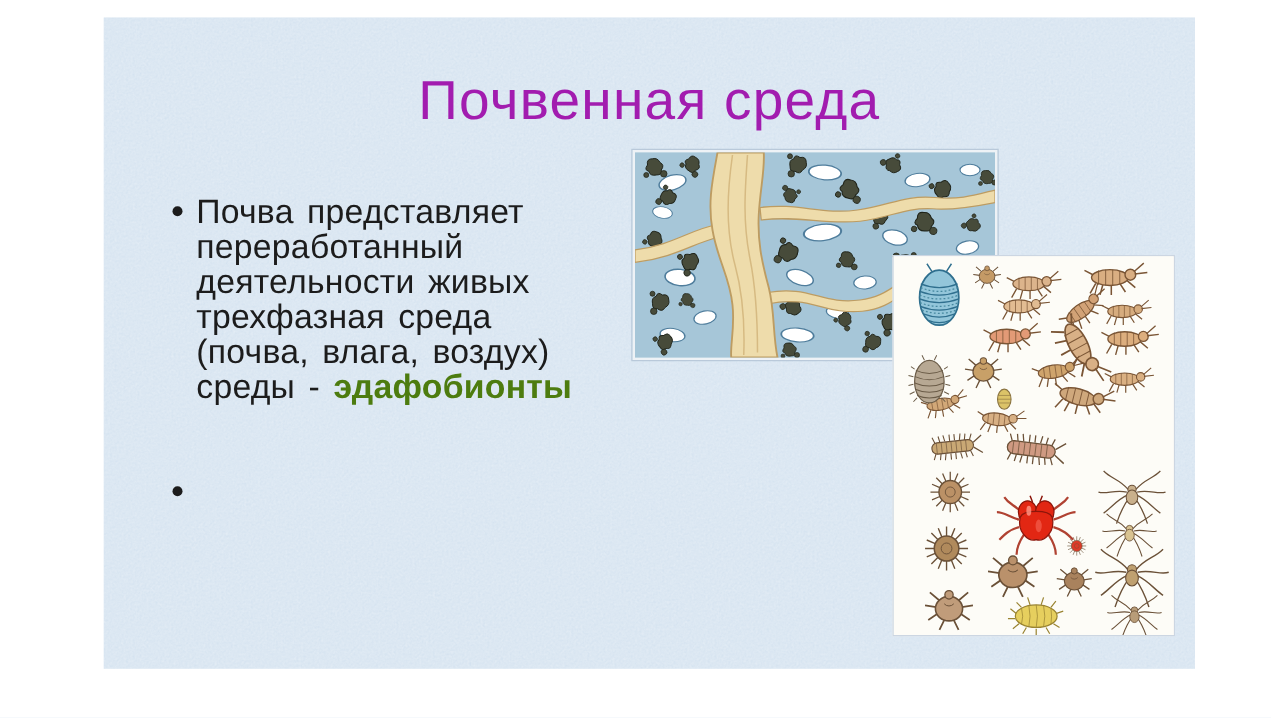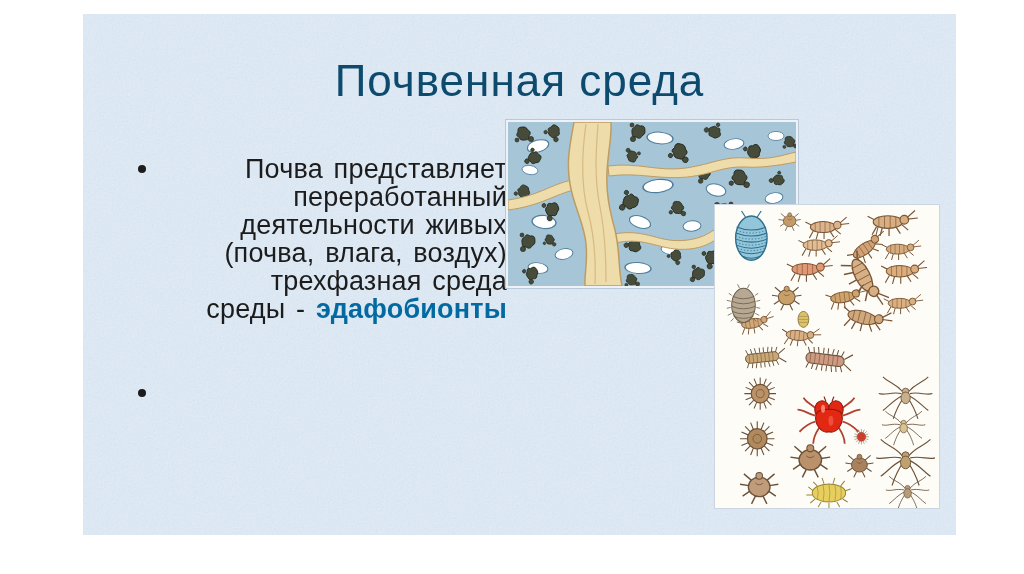--- a/index.html
+++ b/index.html
@@ -1,25 +1,25 @@
 <!DOCTYPE html>
 <html><head>
 <meta charset="utf-8">
 <style>
   html,body{margin:0;padding:0;background:#ffffff;}
   .page{position:relative;width:1024px;height:574px;background:#ffffff;overflow:hidden;
         font-family:"Liberation Sans",sans-serif;}
   .slide{position:absolute;left:83px;top:14px;width:873px;height:521px;background:#cfdfee;}
   .noise{position:absolute;left:0;top:0;width:100%;height:100%;pointer-events:none;}
   .title{position:absolute;left:0;right:0;top:42px;text-align:center;
-         font-size:44px;font-weight:400;color:#0c4a6e;letter-spacing:1px;white-space:nowrap;}
+         font-size:44px;font-weight:400;color:#a21caf;letter-spacing:1px;white-space:nowrap;}
   .text-block{position:absolute;left:74px;top:141px;width:350px;
-              font-size:27px;line-height:28px;color:#1c1c1c;letter-spacing:0.2px;word-spacing:3px;text-align:right;}
+              font-size:27px;line-height:28px;color:#1c1c1c;letter-spacing:0.2px;word-spacing:3px;}
   .line{height:28px;white-space:nowrap;}
-  .hl{color:#0369a1;font-weight:700;}
+  .hl{color:#4d7c0f;font-weight:700;}
   .dot{position:absolute;width:8px;height:8px;border-radius:50%;background:#1c1c1c;}
   .dot1{left:55px;top:151px;}
   .dot2{left:55px;top:375px;}
   .soil-img{position:absolute;left:423px;top:106px;width:288px;height:164px;
             border:2px solid #eef2f6;box-shadow:0 0 0 1px #b9c9da;background:#a6c6d8;z-index:2;}
   .soil-img svg{display:block;}
   .org-img{position:absolute;left:631px;top:190px;width:224px;height:303px;
            background:#fdfcf7;border:1px solid #ccd6e2;z-index:3;}
   .org-img svg{display:block;}
 </style>
@@ -39,22 +39,22 @@
 
     <div class="title">Почвенная среда</div>
 
     <div class="dot dot1"></div>
     <div class="dot dot2"></div>
 
     <div class="text-block">
       <div class="line">Почва представляет</div>
       <div class="line">переработанный</div>
       <div class="line">деятельности живых</div>
+      <div class="line">трехфазная среда</div>
       <div class="line">(почва, влага, воздух)</div>
-      <div class="line">трехфазная среда</div>
       <div class="line"><span>среды - </span><span class="hl">эдафобионты</span></div>
     </div>
 
     <div class="soil-img">
       <svg width="288" height="164" viewBox="0 0 288 164">
         <defs>
           <g id="pore">
               <ellipse rx="10" ry="6.5" fill="#ffffff" stroke="#4f7d9c" stroke-width="1.1"></ellipse>
             </g>
           <g id="grit">

